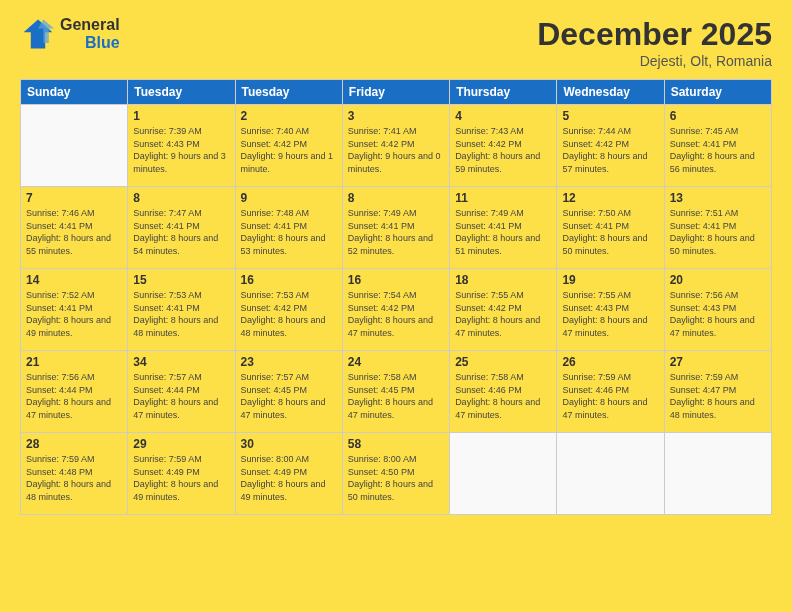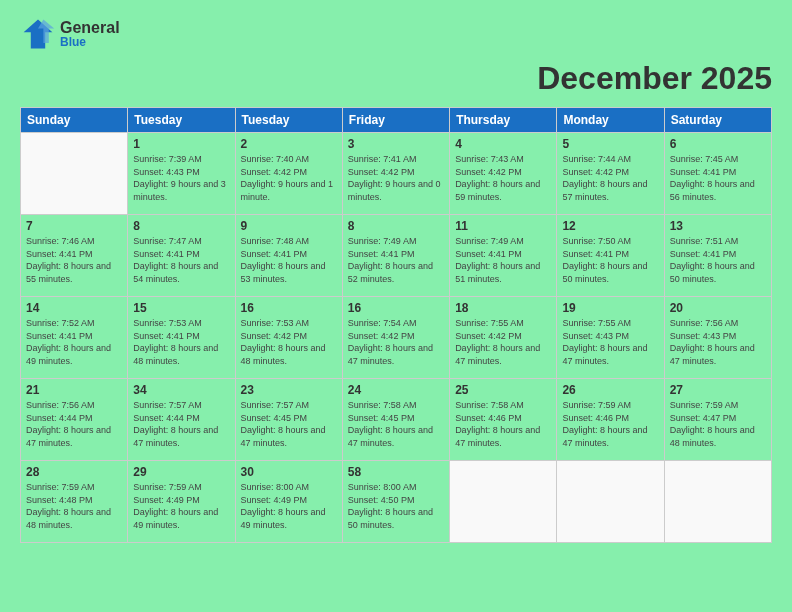--- a/index.html
+++ b/index.html
@@ -7,21 +7,21 @@
       font-family: Arial, sans-serif;
       background: #fff;
       width: 792px;
       height: 612px;
       overflow: hidden;
     }
     .page {
       width: 792px;
       height: 612px;
       padding: 16px 20px;
-      background: #86efac;
+      background: #fde047;
     }
     .header {
       display: flex;
       justify-content: space-between;
       align-items: flex-start;
       margin-bottom: 10px;
     }
     .logo {
       display: flex;
       align-items: center;
@@ -29,21 +29,20 @@
     }
     .logo-icon {
       width: 36px;
       height: 36px;
     }
     .title-block { text-align: right; }
     .month-title {
       font-size: 32px;
       font-weight: bold;
       color: #333;
-      margin-top: 44px;
     }
     .location {
       font-size: 14px;
       color: #555;
     }
     .calendar {
       width: 100%;
       border-collapse: collapse;
       table-layout: fixed;
     }
@@ -86,39 +85,40 @@
   <div class="header">
     <div class="logo">
       <svg class="logo-icon" viewBox="0 0 40 40">
         <polygon points="20,4 36,18 28,18 28,36 12,36 12,18 4,18" fill="#1a6fc4"></polygon>
         <polygon points="26,4 38,14 32,14 32,30 26,30 26,14 20,14" fill="#5ba3e0" opacity="0.7"></polygon>
       </svg>
       <div>
         <div style="font-size:16px;font-weight:bold;color:#333;line-height:1.1;">
           <span style="color:#333;">General</span>
         </div>
-        <div style="font-size:12px;font-weight:bold;color:#1a6fc4;line-height:1.1;">
+        <div style="font-size:16px;font-weight:bold;color:#1a6fc4;line-height:1.1;text-align:right;">
           <span>Blue</span>
         </div>
       </div>
     </div>
     <div class="title-block">
       <div class="month-title">December 2025</div>
+      <div class="location">Dejesti, Olt, Romania</div>
     </div>
   </div>
 
   <table class="calendar">
     <thead>
       <tr>
       <th>Sunday</th>
           <th>Tuesday</th>
           <th>Tuesday</th>
           <th>Friday</th>
           <th>Thursday</th>
-          <th>Monday</th>
+          <th>Wednesday</th>
           <th>Saturday</th>
         </tr>
     </thead>
     <tbody id="calendar-body">
     <tr>
           <td class="empty-cell"></td>
           <td>
             <span class="day-num">1</span>
             <div class="cell-text">Sunrise: 7:39 AM<br>Sunset: 4:43 PM<br>Daylight: 9 hours and 3 minutes.</div>
           </td>

